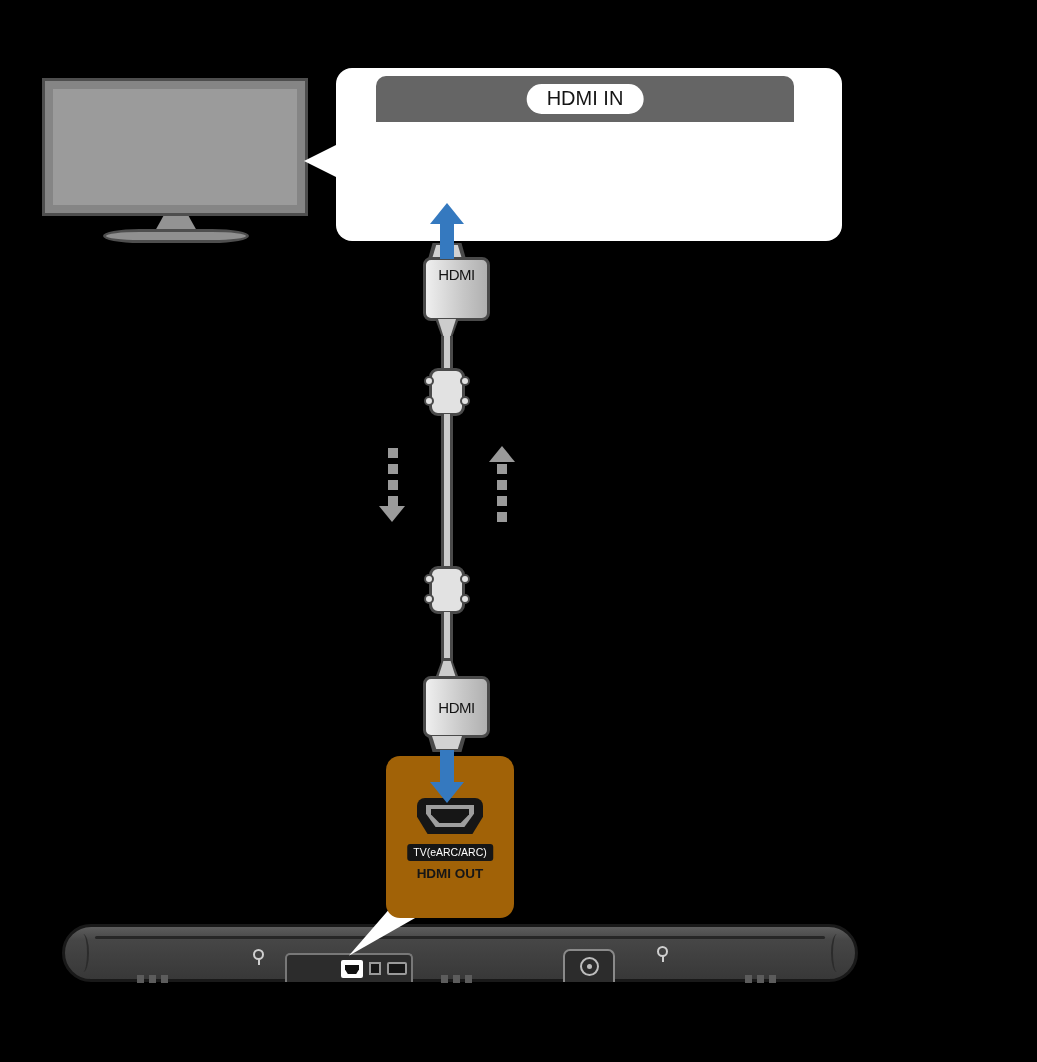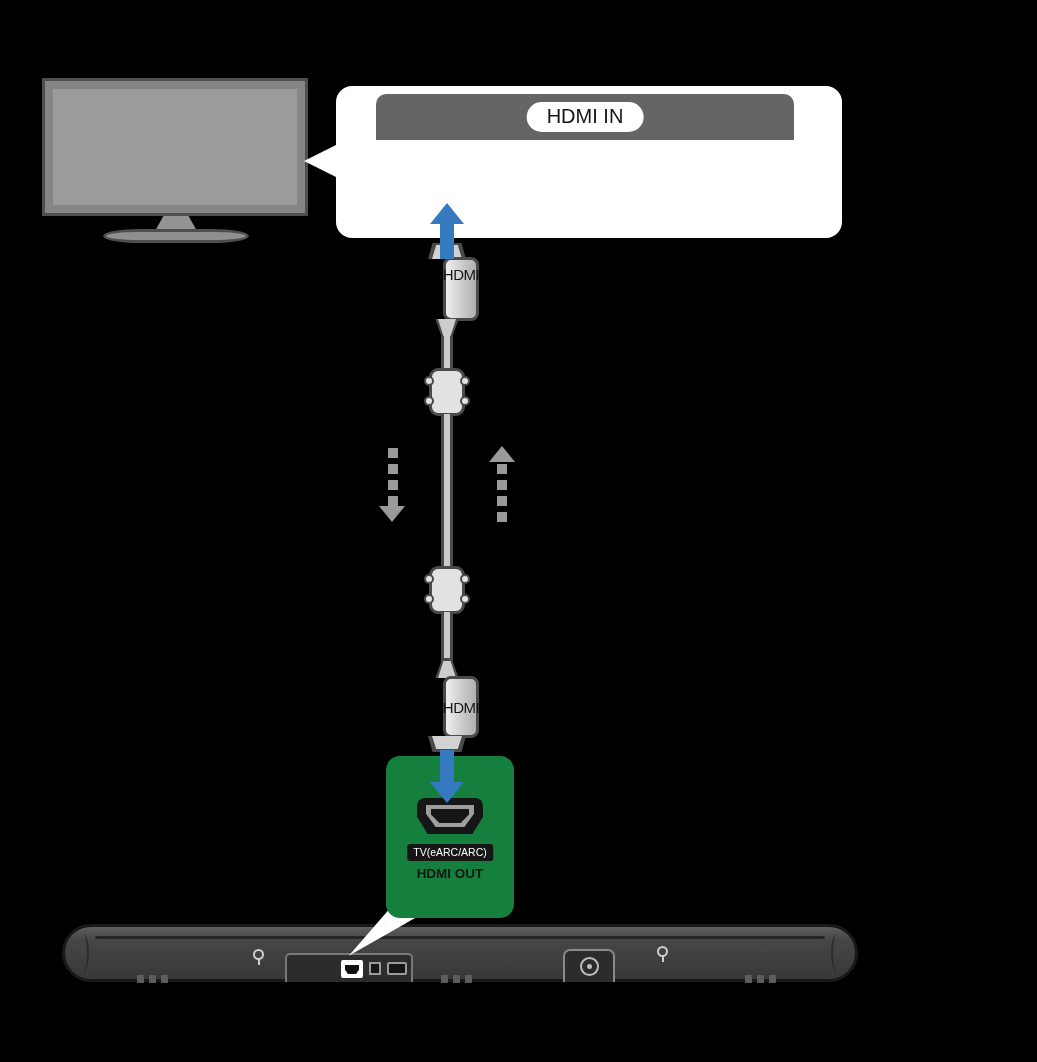--- a/index.html
+++ b/index.html
@@ -13,21 +13,21 @@
 
   
   .tv-frame { left:42px; top:78px; width:266px; height:138px; background:#858585; border:3px solid #4e4e4e; }
   .tv-screen { position:absolute; inset:8px; background:#9b9b9b; }
   .tv-neck { left:155px; top:216px; width:42px; height:15px; background:#939393; clip-path:polygon(20% 0,80% 0,100% 100%,0 100%); }
   .tv-base { left:103px; top:229px; width:146px; height:14px; background:#8f8f8f; border:3px solid #4e4e4e; border-radius:73px / 14px; }
 
   
   .wedge-tv { left:304px; top:143px; width:0; height:0;
     border-top:18px solid transparent; border-bottom:18px solid transparent; border-right:36px solid #fff; }
-  .hdmi-panel { left:336px; top:86px; width:506px; height:152px; background:#fff; border-radius:16px; }
+  .hdmi-panel { left:336px; top:68px; width:506px; height:173px; background:#fff; border-radius:16px; }
   .panel-block { position:absolute; left:40px; top:8px; width:418px; height:126px; border-radius:10px; overflow:hidden; }
   .panel-header { position:relative; height:46px; background:#656565; }
   .panel-body { position:relative; height:80px; background:#e9e9e9; }
   .hdmi-in-pill { position:absolute; left:50%; top:8px; transform:translateX(-50%);
     background:#fff; border-radius:16px; padding:3px 20px 4px; font-size:20px; color:#141414; white-space:nowrap; }
   .earc-ellipse { position:absolute; left:1px; top:0; width:116px; height:38px;
     border:3px dotted #4e4e4e; border-radius:50%; }
   .earc-label { position:absolute; left:17px; top:8px; font-size:19px; color:#141414; white-space:nowrap; }
   .hdmi-port { position:absolute; top:33px; width:66px; height:30px; background:#424242;
     clip-path:polygon(0 0,100% 0,100% 55%,87% 100%,13% 100%,0 55%); }
@@ -41,23 +41,23 @@
   .arrow-up-shaft { left:440px; top:221px; width:14px; height:38px; background:var(--blue); }
   .arrow-down-shaft { left:440px; top:750px; width:14px; height:34px; background:var(--blue); }
   .arrow-down-head { left:430px; top:782px; width:0; height:0;
     border-left:17px solid transparent; border-right:17px solid transparent; border-top:21px solid var(--blue); }
 
   
   .tip-outer-top { left:428px; top:243px; width:38px; height:16px; background:var(--outline);
     clip-path:polygon(12% 0,88% 0,100% 100%,0 100%); }
   .tip-inner-top { left:432px; top:245px; width:30px; height:14px; background:#d2d2d2;
     clip-path:polygon(14% 0,86% 0,100% 100%,0 100%); }
-  .conn-body { left:423px; width:36px; background:linear-gradient(90deg,#efefef 0%,#c7c7c7 60%,#b0b0b0 100%);
+  .conn-body { left:423px; width:67px; background:linear-gradient(90deg,#efefef 0%,#c7c7c7 60%,#b0b0b0 100%);
     border:3px solid var(--outline); border-radius:8px; display:flex; justify-content:center;
-    font-size:15px; letter-spacing:-0.5px; color:#141414;margin-left:20px; }
+    font-size:15px; letter-spacing:-0.5px; color:#141414; }
   .conn-body-top { top:257px; height:64px; align-items:flex-start; padding-top:6px; }
   .conn-body-bottom { top:676px; height:62px; align-items:center; }
   .taper-outer-top { left:433px; top:319px; width:28px; height:20px; background:var(--outline);
     clip-path:polygon(8% 0,92% 0,66% 100%,34% 100%); }
   .taper-inner-top { left:437px; top:319px; width:20px; height:17px; background:#cccccc;
     clip-path:polygon(5% 0,95% 0,68% 100%,32% 100%); }
   .taper-outer-bottom { left:433px; top:658px; width:28px; height:20px; background:var(--outline);
     clip-path:polygon(34% 0,66% 0,92% 100%,8% 100%); }
   .taper-inner-bottom { left:437px; top:661px; width:20px; height:17px; background:#cccccc;
     clip-path:polygon(32% 0,68% 0,95% 100%,5% 100%); }
@@ -81,21 +81,21 @@
   .dash-line-left { left:388px; top:448px; height:60px; }
   .dash-head-down { left:379px; top:506px; width:0; height:0;
     border-left:13px solid transparent; border-right:13px solid transparent; border-top:16px solid #9a9a9a; }
   .dash-head-up { left:489px; top:446px; width:0; height:0;
     border-left:13px solid transparent; border-right:13px solid transparent; border-bottom:16px solid #9a9a9a; }
   .dash-line-right { left:497px; top:464px; height:62px; }
 
   
   .wedge-soundbar { left:340px; top:900px; width:110px; height:60px; background:#fff;
     clip-path:polygon(52% 0,97% 0,8% 93%); }
-  .port-callout { left:386px; top:756px; width:128px; height:162px; background:#15803d; border-radius:14px; }
+  .port-callout { left:386px; top:756px; width:128px; height:162px; background:#a16207; border-radius:14px; }
   .out-port { position:absolute; left:31px; top:42px; width:66px; height:36px; background:#161616;
     border-radius:8px 8px 0 0; clip-path:polygon(0 0,100% 0,100% 52%,84% 100%,16% 100%,0 52%); }
   .out-port-slot { position:absolute; left:9px; top:7px; width:48px; height:22px; background:#9e9e9e;
     clip-path:polygon(0 0,100% 0,100% 40%,80% 100%,20% 100%,0 40%); }
   .out-port-core { position:absolute; left:5px; top:4px; width:38px; height:14px; background:#161616;
     clip-path:polygon(0 0,100% 0,100% 40%,78% 100%,22% 100%,0 40%); }
   .tv-earc-pill { position:absolute; left:50%; top:88px; transform:translateX(-50%);
     background:#161616; color:#fff; font-size:10.5px; padding:2px 6px 3px; border-radius:3px; white-space:nowrap; }
   .hdmi-out-text { position:absolute; left:0; right:0; top:110px; text-align:center;
     font-size:13.5px; font-weight:bold; color:#161616; }

